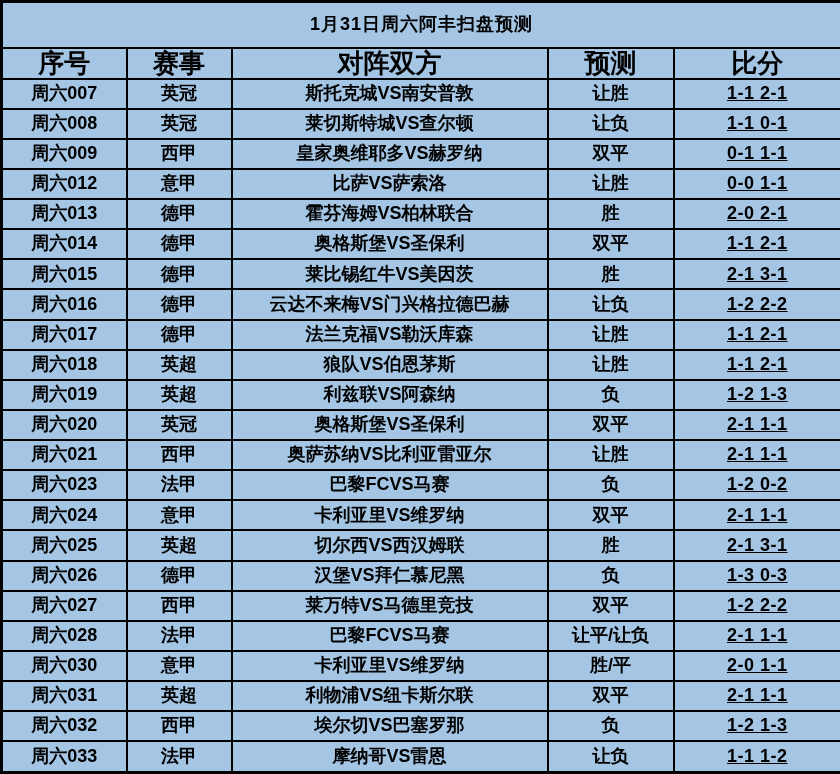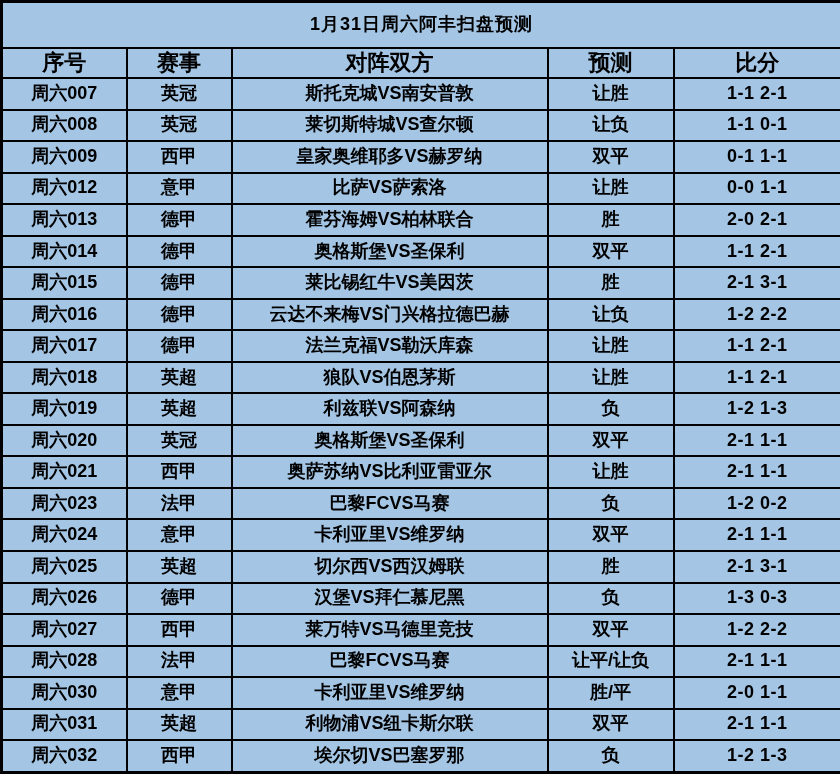--- a/index.html
+++ b/index.html
@@ -32,25 +32,25 @@
     white-space: nowrap;
   }
   td.title-cell {
     color: #ff0000;
     font-size: 37px;
     font-weight: bold;
     height: 44px;
     letter-spacing: 1px;
   }
   tr.header-row th {
-    font-size: 22px;
+    font-size: 26px;
     height: 28px;
   }
   tbody td { font-size: 18px; }
-  td.score-cell-col { letter-spacing: 0.5px; }
+  td.score-cell-col { letter-spacing: 0.5px; text-decoration: underline; }
 </style>
 </head>
 <body>
 
 <div class="sheet">
   <table class="pred">
     <colgroup>
       <col style="width:125px">
       <col style="width:105px">
       <col style="width:316px">
@@ -217,15 +217,22 @@
           <td>双平</td>
           <td class="score-cell-col">2-1 1-1</td>
         </tr>
         <tr>
           <td>周六032</td>
           <td>西甲</td>
           <td>埃尔切VS巴塞罗那</td>
           <td>负</td>
           <td class="score-cell-col">1-2 1-3</td>
         </tr>
+        <tr>
+          <td>周六033</td>
+          <td>法甲</td>
+          <td>摩纳哥VS雷恩</td>
+          <td>让负</td>
+          <td class="score-cell-col">1-1 1-2</td>
+        </tr>
       </tbody>
   </table>
 </div>
 
 </body></html>

